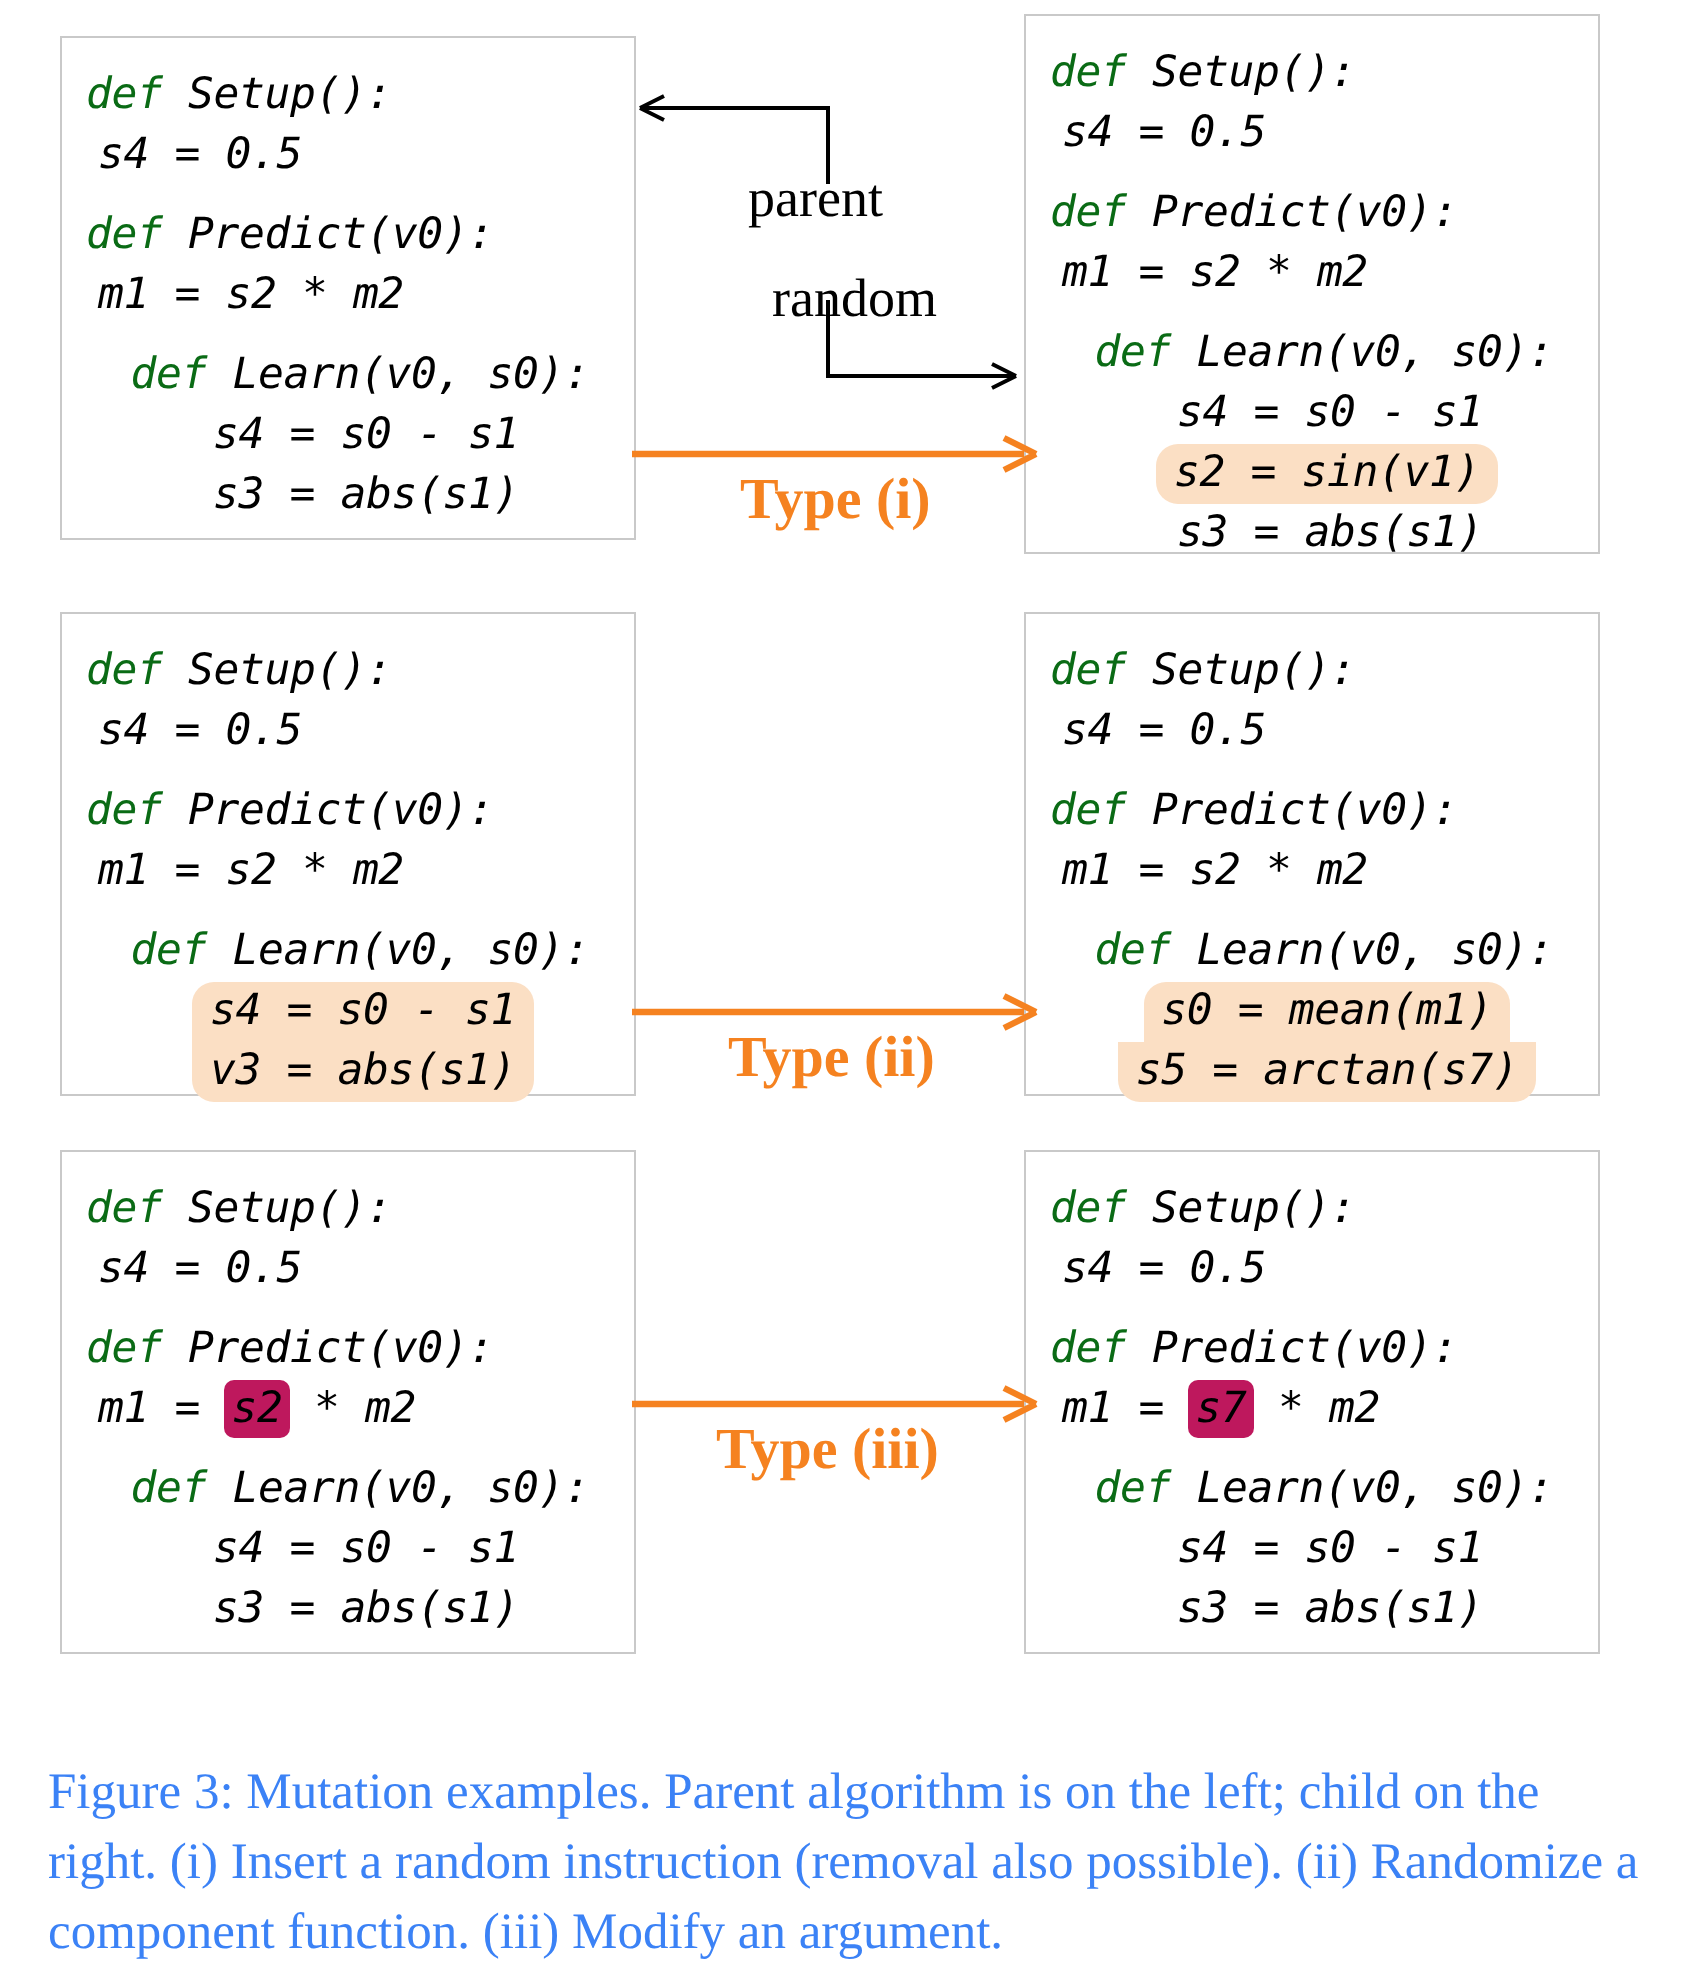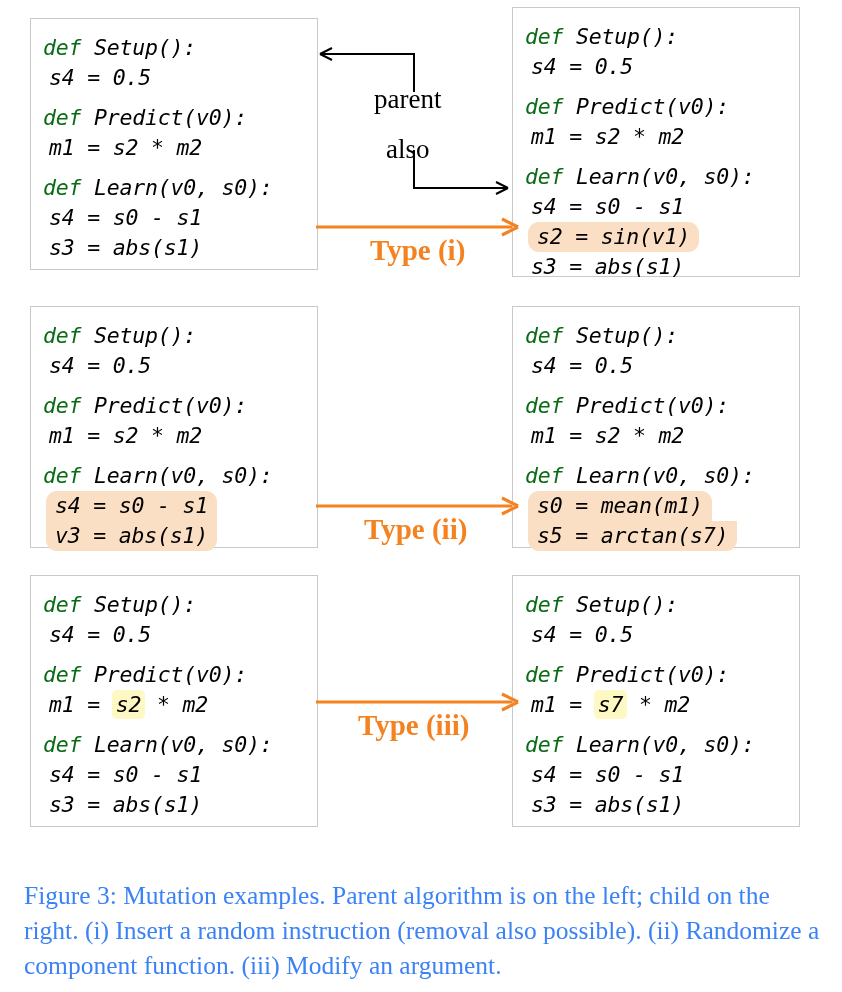--- a/index.html
+++ b/index.html
@@ -25,21 +25,21 @@
     font-size: 21.5px;
     line-height: 30px;
     color: #000000;
     letter-spacing: -0.2px;
   }
   .code-inner {
     padding: 14px 0 14px 0;
     font-style: italic;
   }
   .fn-group { margin-bottom: 10px; }
-  .fn-group:last-child { margin-bottom: 0; }
+  .fn-group:last-child { margin-bottom: 0; text-align: center; }
 
   .line {
     white-space: pre;
     position: relative;
     padding-left: 18px;
     height: 30px;
   }
   .kw { color: #0a6b15; }
 
   
@@ -55,21 +55,21 @@
     background: #fbdfc4;
     display: inline-block;
     padding: 0 9px;
     margin-left: -3px;
   }
   .hl-block-top    { border-radius: 11px 11px 0 0; }
   .hl-block-bottom { border-radius: 0 0 11px 11px; }
 
   
   .hl-tok {
-    background: #fef9c3;
+    background: #be185d;
     border-radius: 5px;
     padding: 2px 4px;
     margin: 0 -1px;
   }
 
   
   .conn {
     position: absolute;
     overflow: visible;
   }
@@ -212,21 +212,21 @@
   </div>
 <div id="figure-root"></div>
 
 <svg class="conn" style="left:316px; top:40px;" width="200" height="170">
   <path d="M 6 14 L 98 14 L 98 52" stroke="#000" stroke-width="2" fill="none"></path>
   <path d="M 4 14 L 16 8 M 4 14 L 16 20" stroke="#000" stroke-width="2" fill="none"></path>
   <path d="M 98 110 L 98 148 L 190 148" stroke="#000" stroke-width="2" fill="none"></path>
   <path d="M 192 148 L 180 142 M 192 148 L 180 154" stroke="#000" stroke-width="2" fill="none"></path>
 </svg>
 <div class="pc-label" style="left:374px; top:84px;">parent</div>
-<div class="pc-label" style="left:386px; top:134px;">also</div>
+<div class="pc-label" style="left:386px; top:134px;">random</div>
 
 <svg class="conn" style="left:316px; top:215px;" width="206" height="24">
   <line x1="0" y1="12" x2="196" y2="12" stroke="#f58220" stroke-width="3.2"></line>
   <path d="M 202 12 L 186 4 M 202 12 L 186 20" stroke="#f58220" stroke-width="3.2" fill="none"></path>
 </svg>
 <div class="type-label" style="left:370px; top:234px;">Type (i)</div>
 
 <svg class="conn" style="left:316px; top:494px;" width="206" height="24">
   <line x1="0" y1="12" x2="196" y2="12" stroke="#f58220" stroke-width="3.2"></line>
   <path d="M 202 12 L 186 4 M 202 12 L 186 20" stroke="#f58220" stroke-width="3.2" fill="none"></path>

